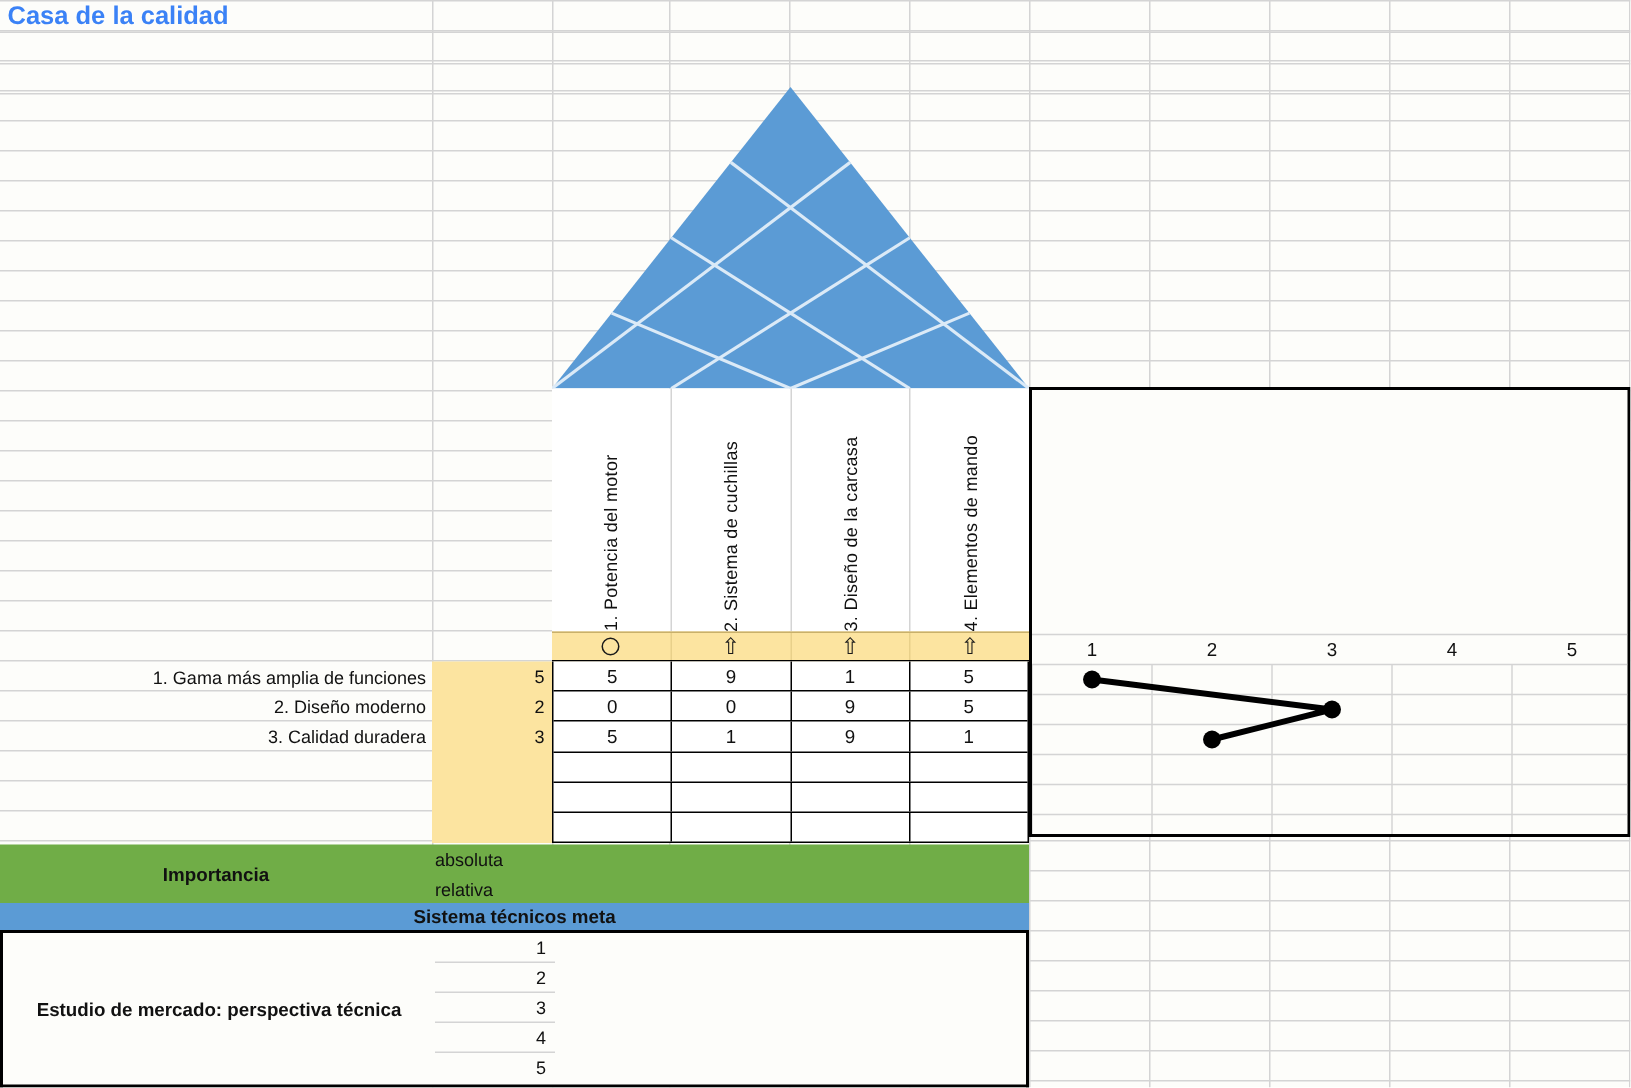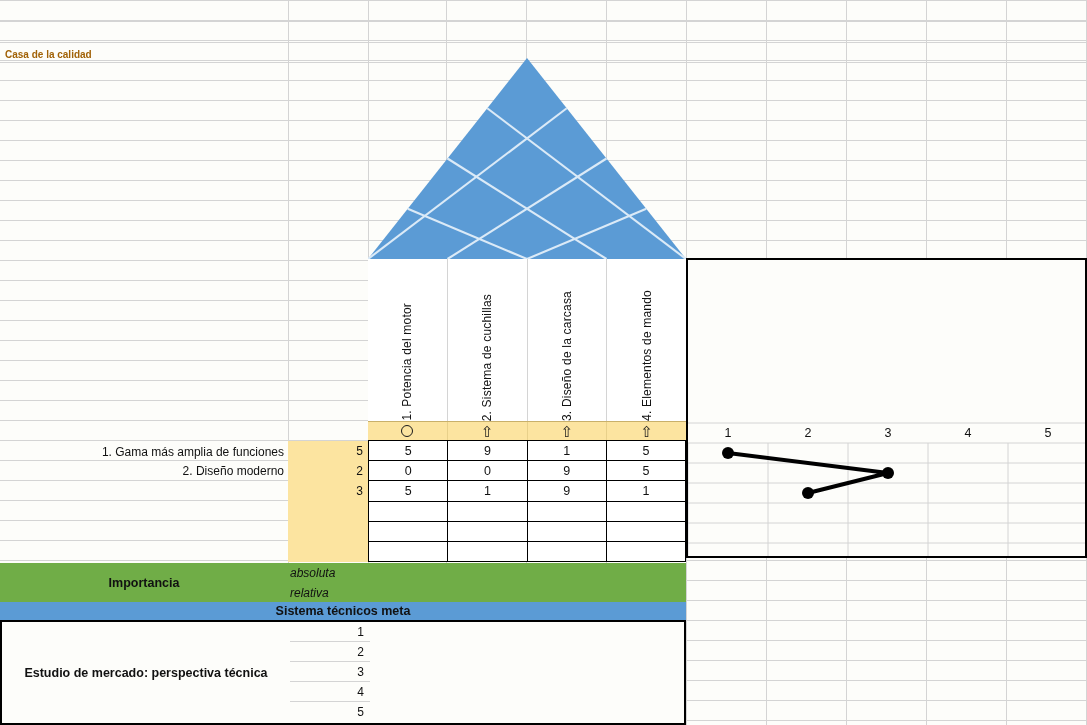--- a/index.html
+++ b/index.html
@@ -24,28 +24,27 @@
   }
   .gridline-v {
     position: absolute; top: 0; width: 1px; height: 725px;
     background: #d4d4d4;
   }
 
   
   .blk { position: absolute; }
 
   .title-cell {
-    font-size: 10px;
+    font-size: 17px;
     font-weight: bold;
-    color: #a16207;
+    color: #3b82f6;
     padding-left: 5px;
     display: flex;
     align-items: center;
     white-space: nowrap;
-    margin-top: 44px;
   }
 
   
   #roof { position: absolute; left: 368px; top: 58px; width: 318px; height: 201px; }
 
   
   #hdr-blue {
     left: 0px; top: 259px; width: 368px; height: 162px;
     background: #5b9bd5;
   }
@@ -162,21 +161,21 @@
   }
   #imp-label {
     position: absolute; left: 0; top: 0; width: 288px; height: 39px;
     display: flex; align-items: center; justify-content: center;
     font-size: 12.5px; font-weight: bold; color: #111111;
   }
   .imp-sub {
     position: absolute; left: 288px; width: 80px; height: 19px;
     display: flex; align-items: center; justify-content: flex-start;
     padding-left: 2px;
-    font-size: 12px; color: #111111; font-style: italic;
+    font-size: 12px; color: #111111;
   }
 
   
   #tech-band {
     left: 0px; top: 602px; width: 686px; height: 20px;
     background: #5b9bd5;
     display: flex; align-items: center; justify-content: center;
     font-size: 12.5px; font-weight: bold; color: #111111;
     border-bottom: 2px solid #000000;
   }
@@ -323,20 +322,21 @@
     <div class="dircell">
       <span class="dir-glyph-arrow">⇧</span>
     </div>
     <div class="dircell">
       <span class="dir-glyph-arrow">⇧</span>
     </div>
   </div>
 
   <div class="req-label" style="top:442px;">1. Gama más amplia de funciones</div>
   <div class="req-label" style="top:461px;">2. Diseño moderno</div>
+  <div class="req-label" style="top:481px;">3. Calidad duradera</div>
   <div class="req-label" style="top:501px;"></div>
   <div class="req-label" style="top:521px;"></div>
   <div class="req-label" style="top:541px;"></div>
 
   <div id="weightcol" class="blk">
     <div class="weight-cell" style="top:0px;">5</div>
     <div class="weight-cell" style="top:20px;">2</div>
     <div class="weight-cell" style="top:40px;">3</div>
     <div class="weight-cell" style="top:60px;"></div>
     <div class="weight-cell" style="top:80px;"></div>

